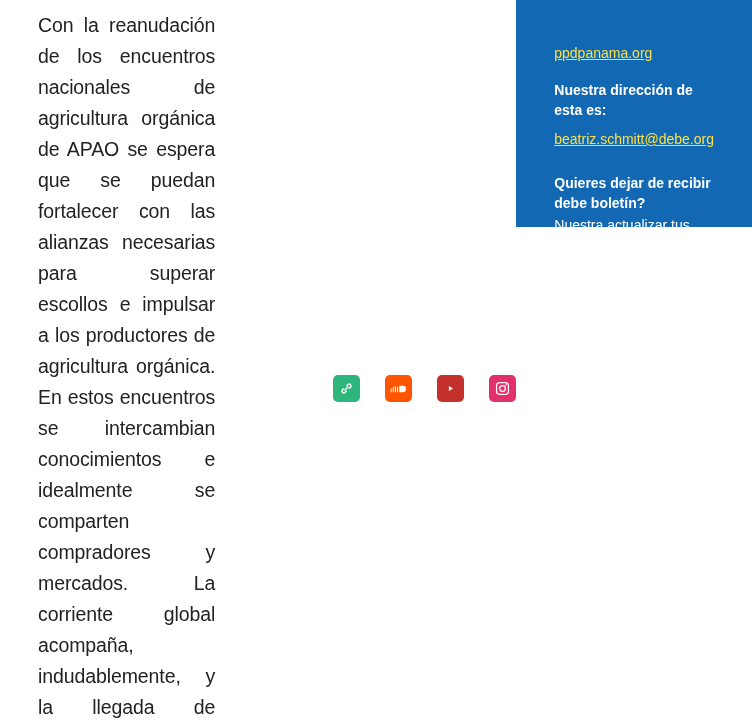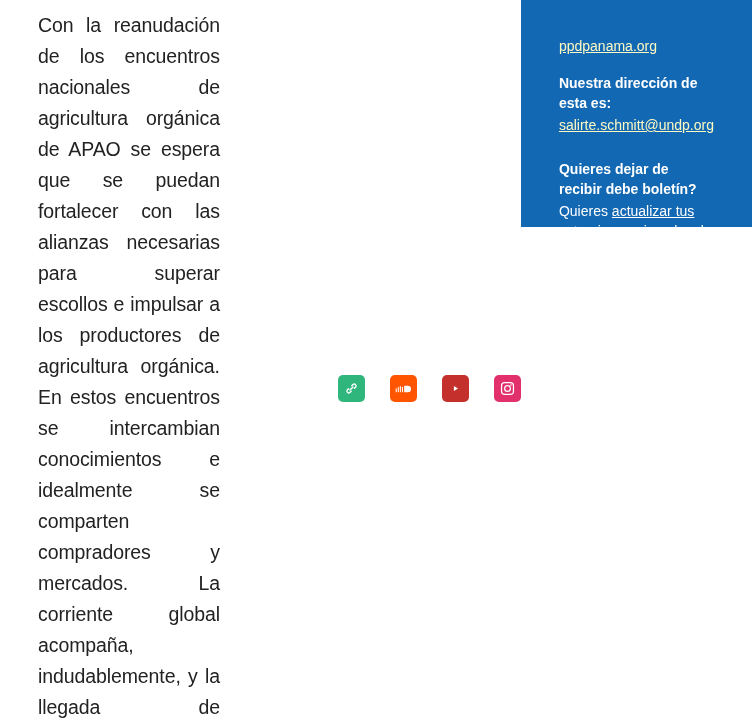--- a/index.html
+++ b/index.html
@@ -72,23 +72,24 @@
   .footer-label {
     font-size: 14px;
     font-weight: bold;
     line-height: 20px;
     margin: 0 0 2px 0;
     color: #ffffff;
   }
   .footer-link {
     font-size: 14px;
     line-height: 20px;
-    color: #fef9c3;
+    color: #fde047;
     text-decoration: underline;
     display: inline-block;
+    margin-top: 7px;
   }
   .footer-inline {
     font-size: 14px;
     line-height: 20px;
     color: #ffffff;
   }
   .footer-inline a {
     color: #ffffff;
     text-decoration: underline;
   }
@@ -143,27 +144,27 @@
   <div class="spacer-flex"></div>
 
   <div class="footer">
 
     <div class="footer-block">
       <a class="footer-link">ppdpanama.org</a>
     </div>
 
     <div class="footer-block">
       <p class="footer-label">Nuestra dirección de esta es:</p>
-      <a class="footer-link">salirte.schmitt@undp.org</a>
+      <a class="footer-link">beatriz.schmitt@debe.org</a>
     </div>
 
     <div class="footer-block unsub-block">
       <p class="footer-label">Quieres dejar de recibir debe boletín?</p>
       <div class="footer-inline">
-        <span>Quieres</span>
+        <span>Nuestra</span>
         <a>actualizar tus extranjeros</a>
         <span>o</span>
         <a>impulso de esta lista</a>
       </div>
     </div>
 
   </div>
 </div>
 
 </body></html>

